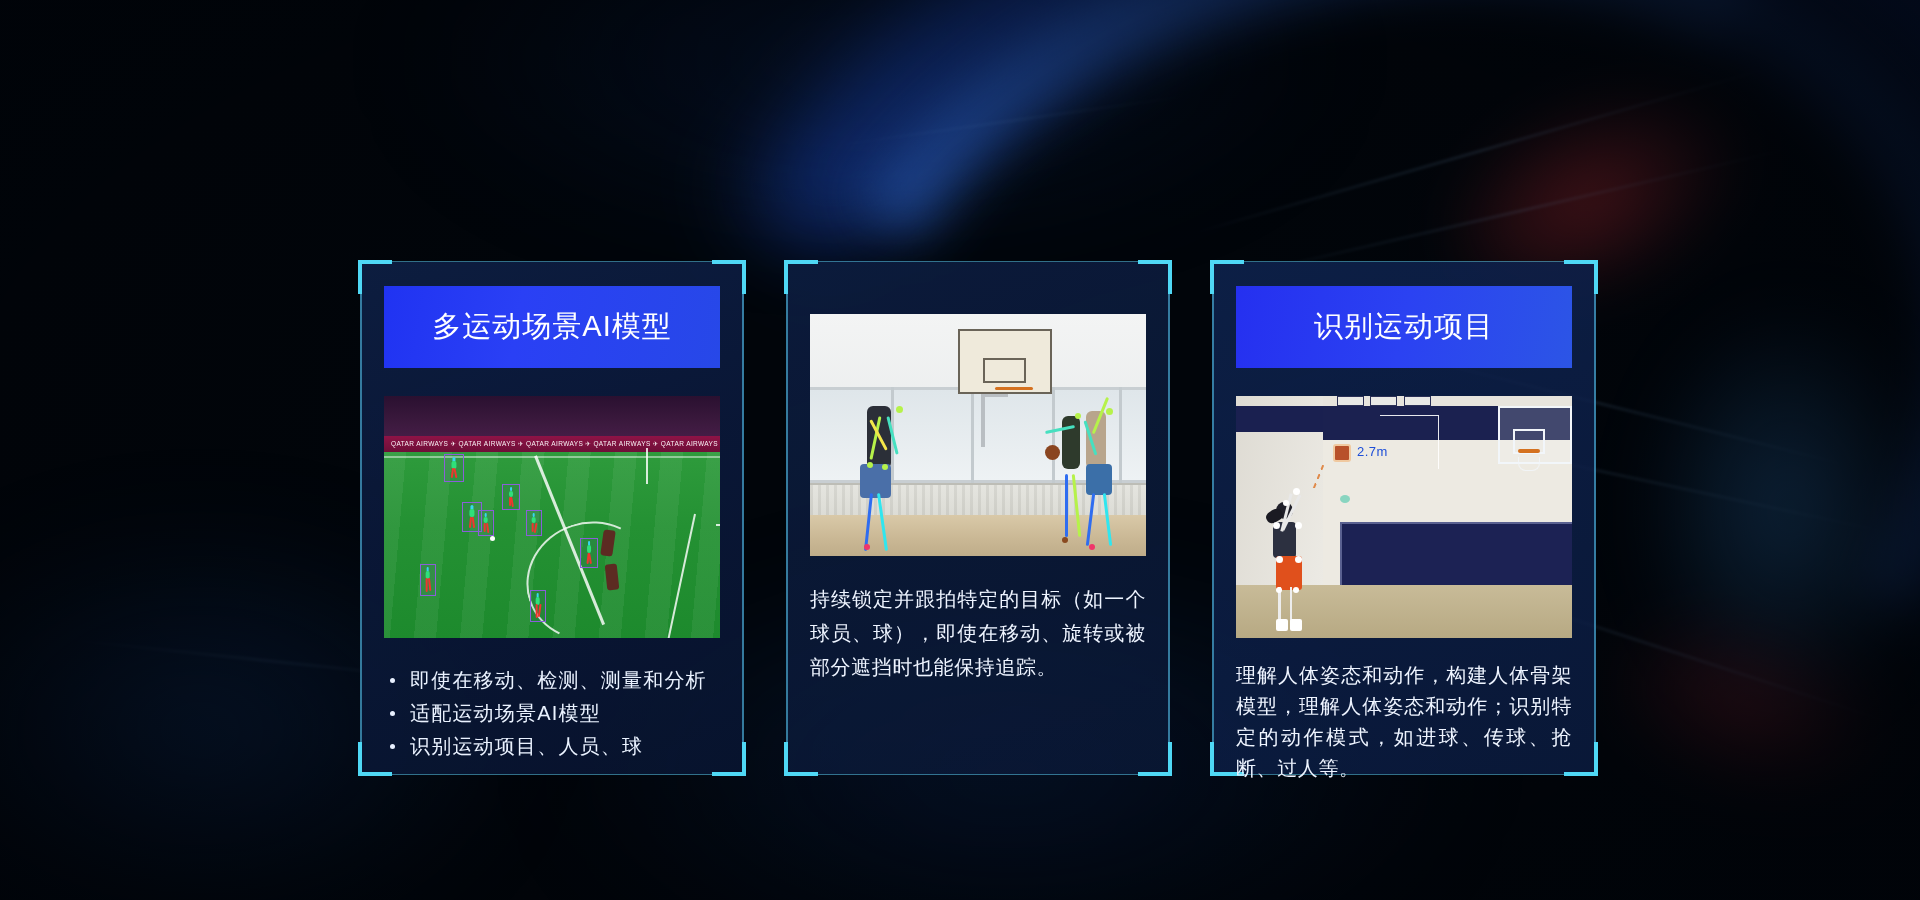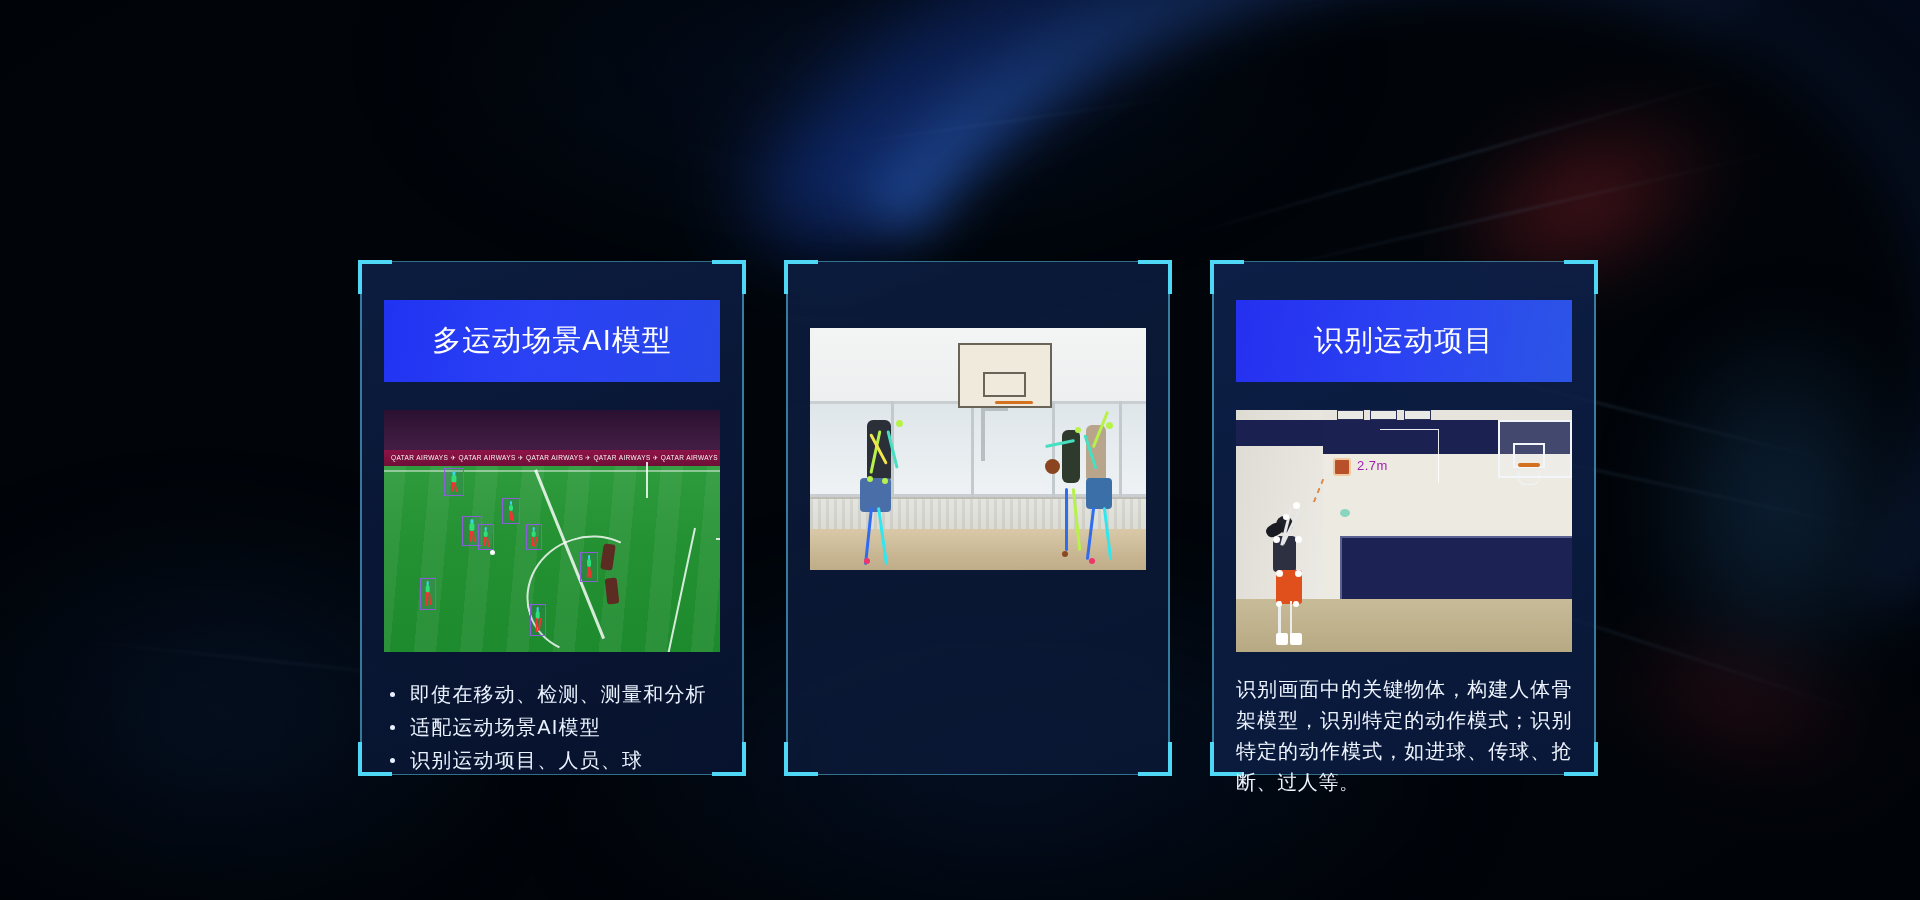--- a/index.html
+++ b/index.html
@@ -110,21 +110,21 @@
 
   .corner{position:absolute;width:34px;height:34px;pointer-events:none;}
   .corner.tl{left:-2px;top:-2px;border-left:4px solid #4fd8f5;border-top:4px solid #4fd8f5;}
   .corner.tr{right:-2px;top:-2px;border-right:4px solid #4fd8f5;border-top:4px solid #4fd8f5;}
   .corner.bl{left:-2px;bottom:-2px;border-left:4px solid #4fd8f5;border-bottom:4px solid #4fd8f5;}
   .corner.br{right:-2px;bottom:-2px;border-right:4px solid #4fd8f5;border-bottom:4px solid #4fd8f5;}
 
   .edge-top{position:absolute;left:30px;right:30px;top:-1px;height:1px;background:rgba(90,200,240,.55);}
   .edge-bot{position:absolute;left:30px;right:30px;bottom:-1px;height:1px;background:rgba(90,200,240,.55);}
 
-  .card-inner{position:relative;padding:38px 24px 0 24px;height:100%;}
+  .card-inner{position:relative;padding:24px 24px 0 24px;height:100%;}
 
   .card-title{
     height:82px;
     display:flex;align-items:center;justify-content:center;
     background:linear-gradient(100deg,#2033f2 0%,#2a40f5 40%,#2748e8 100%);
     color:#fff;
     font-size:29px;
     letter-spacing:1px;
     font-weight:400;
     white-space:nowrap;
@@ -225,21 +225,21 @@
   .c3-leftdark{position:absolute;left:0;width:26%;top:4%;height:11%;background:#1a2050;}
   .c3-wall{position:absolute;left:26%;right:0;top:18%;bottom:22%;background:#edeae2;}
   .c3-pad{position:absolute;left:31%;right:0;top:52%;height:32%;
     background:#1c2254;border-top:2px solid #5a6190;border-left:2px solid #5a6190;}
   .c3-floor{position:absolute;left:0;right:0;bottom:0;height:22%;
     background:linear-gradient(180deg,#c8bb98 0%,#b7a983 100%);}
   .c3-hoopboard{position:absolute;background:rgba(245,248,252,.18);border:2.5px solid #f2f6fa;}
   .c3-traj{position:absolute;border:1.5px solid rgba(255,255,255,.9);}
   .c3-ballbox{position:absolute;width:18px;height:18px;border:2px solid #f0c9a0;border-radius:3px;
     background:#b8512a;}
-  .c3-label{position:absolute;color:#a21caf;font-size:13px;letter-spacing:.5px;
+  .c3-label{position:absolute;color:#1d4ed8;font-size:13px;letter-spacing:.5px;
     font-family:"Liberation Sans",sans-serif;}
   .c3-player i{position:absolute;display:block;}
   .c3-dot{position:absolute;border-radius:50%;background:#fff;}
   .sign{position:absolute;background:#e9e9e6;border:1px solid #2a2f55;}
 </style>
 </head>
 <body>
 
 <div id="bg-layer">
   <div id="bg-top-haze"></div>
@@ -435,20 +435,23 @@
             <div class="joint" style="left:79%;top:41%;width:6px;height:6px;background:#b6f24a;"></div>
             <i style="left:70%;top:47%;width:9%;height:2.6px;background:#46e0c0;transform:rotate(-12deg);"></i>
             <i style="left:76%;top:66%;width:2.6px;height:26%;background:#2f6df0;"></i>
             <i style="left:79%;top:66%;width:2.6px;height:26%;background:#b6f24a;transform:rotate(-6deg);"></i>
             <div class="joint" style="left:75%;top:92%;width:6px;height:6px;background:#8a4a20;"></div>
           </div>
           <div style="position:absolute;left:70%;top:54%;width:15px;height:15px;border-radius:50%;background:#8a4520;"></div>
         </div>
       </div>
 
+      <div class="card-body">
+        <p class="para">持续锁定并跟拍特定的目标（如一个球员、球），即使在移动、旋转或被部分遮挡时也能保持追踪。</p>
+      </div>
     </div>
   </div>
 
   <div class="card c3">
     <div class="card-frame"></div>
     <div class="edge-top"></div>
     <div class="edge-bot"></div>
     <div class="corner tl"></div>
     <div class="corner tr"></div>
     <div class="corner bl"></div>
@@ -502,18 +505,18 @@
             <div class="c3-dot" style="left:17.5%;top:52%;width:7px;height:7px;"></div>
             <div class="c3-dot" style="left:12%;top:66%;width:7px;height:7px;"></div>
             <div class="c3-dot" style="left:17.5%;top:66%;width:7px;height:7px;"></div>
             <div class="c3-dot" style="left:12%;top:79%;width:6px;height:6px;"></div>
             <div class="c3-dot" style="left:17%;top:79%;width:6px;height:6px;"></div>
           </div>
         </div>
       </div>
 
       <div class="card-body">
-        <p class="para">识别画面中的关键物体，构建人体骨架模型，识别特定的动作模式；识别特定的动作模式，如进球、传球、抢断、过人等。</p>
+        <p class="para">理解人体姿态和动作，构建人体骨架模型，理解人体姿态和动作；识别特定的动作模式，如进球、传球、抢断、过人等。</p>
       </div>
     </div>
   </div>
 
 </div>
 
 </body></html>

